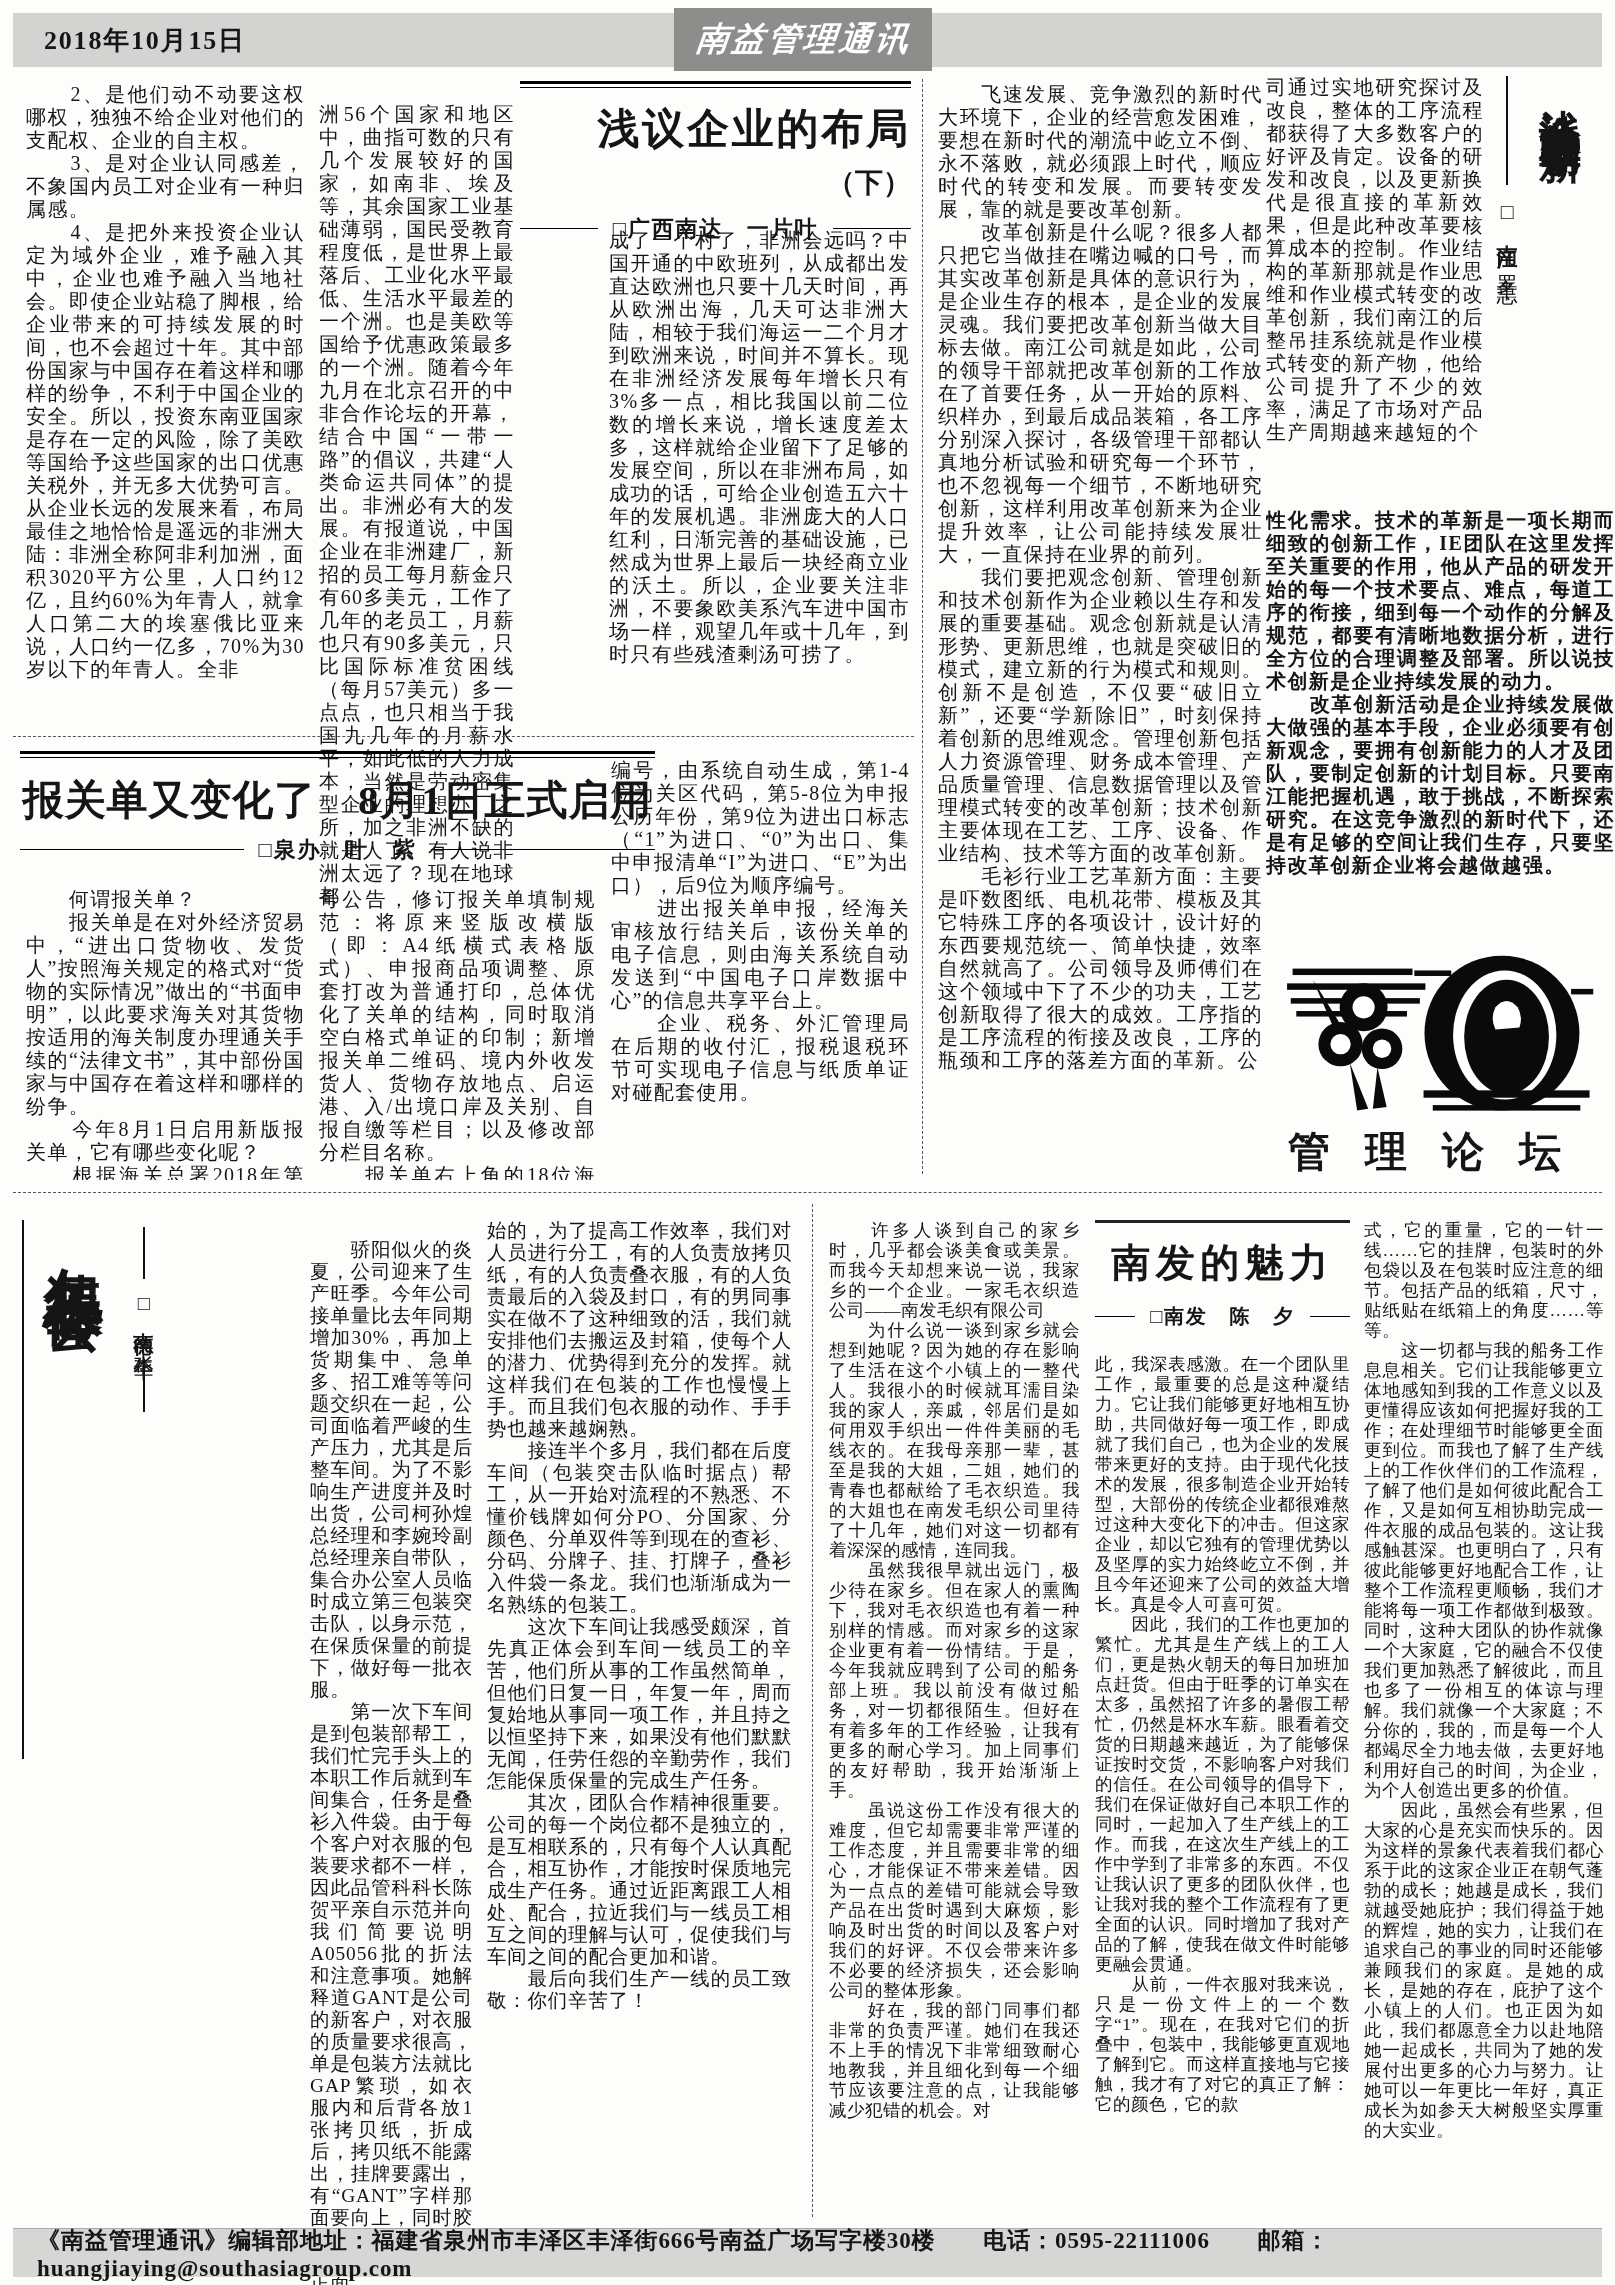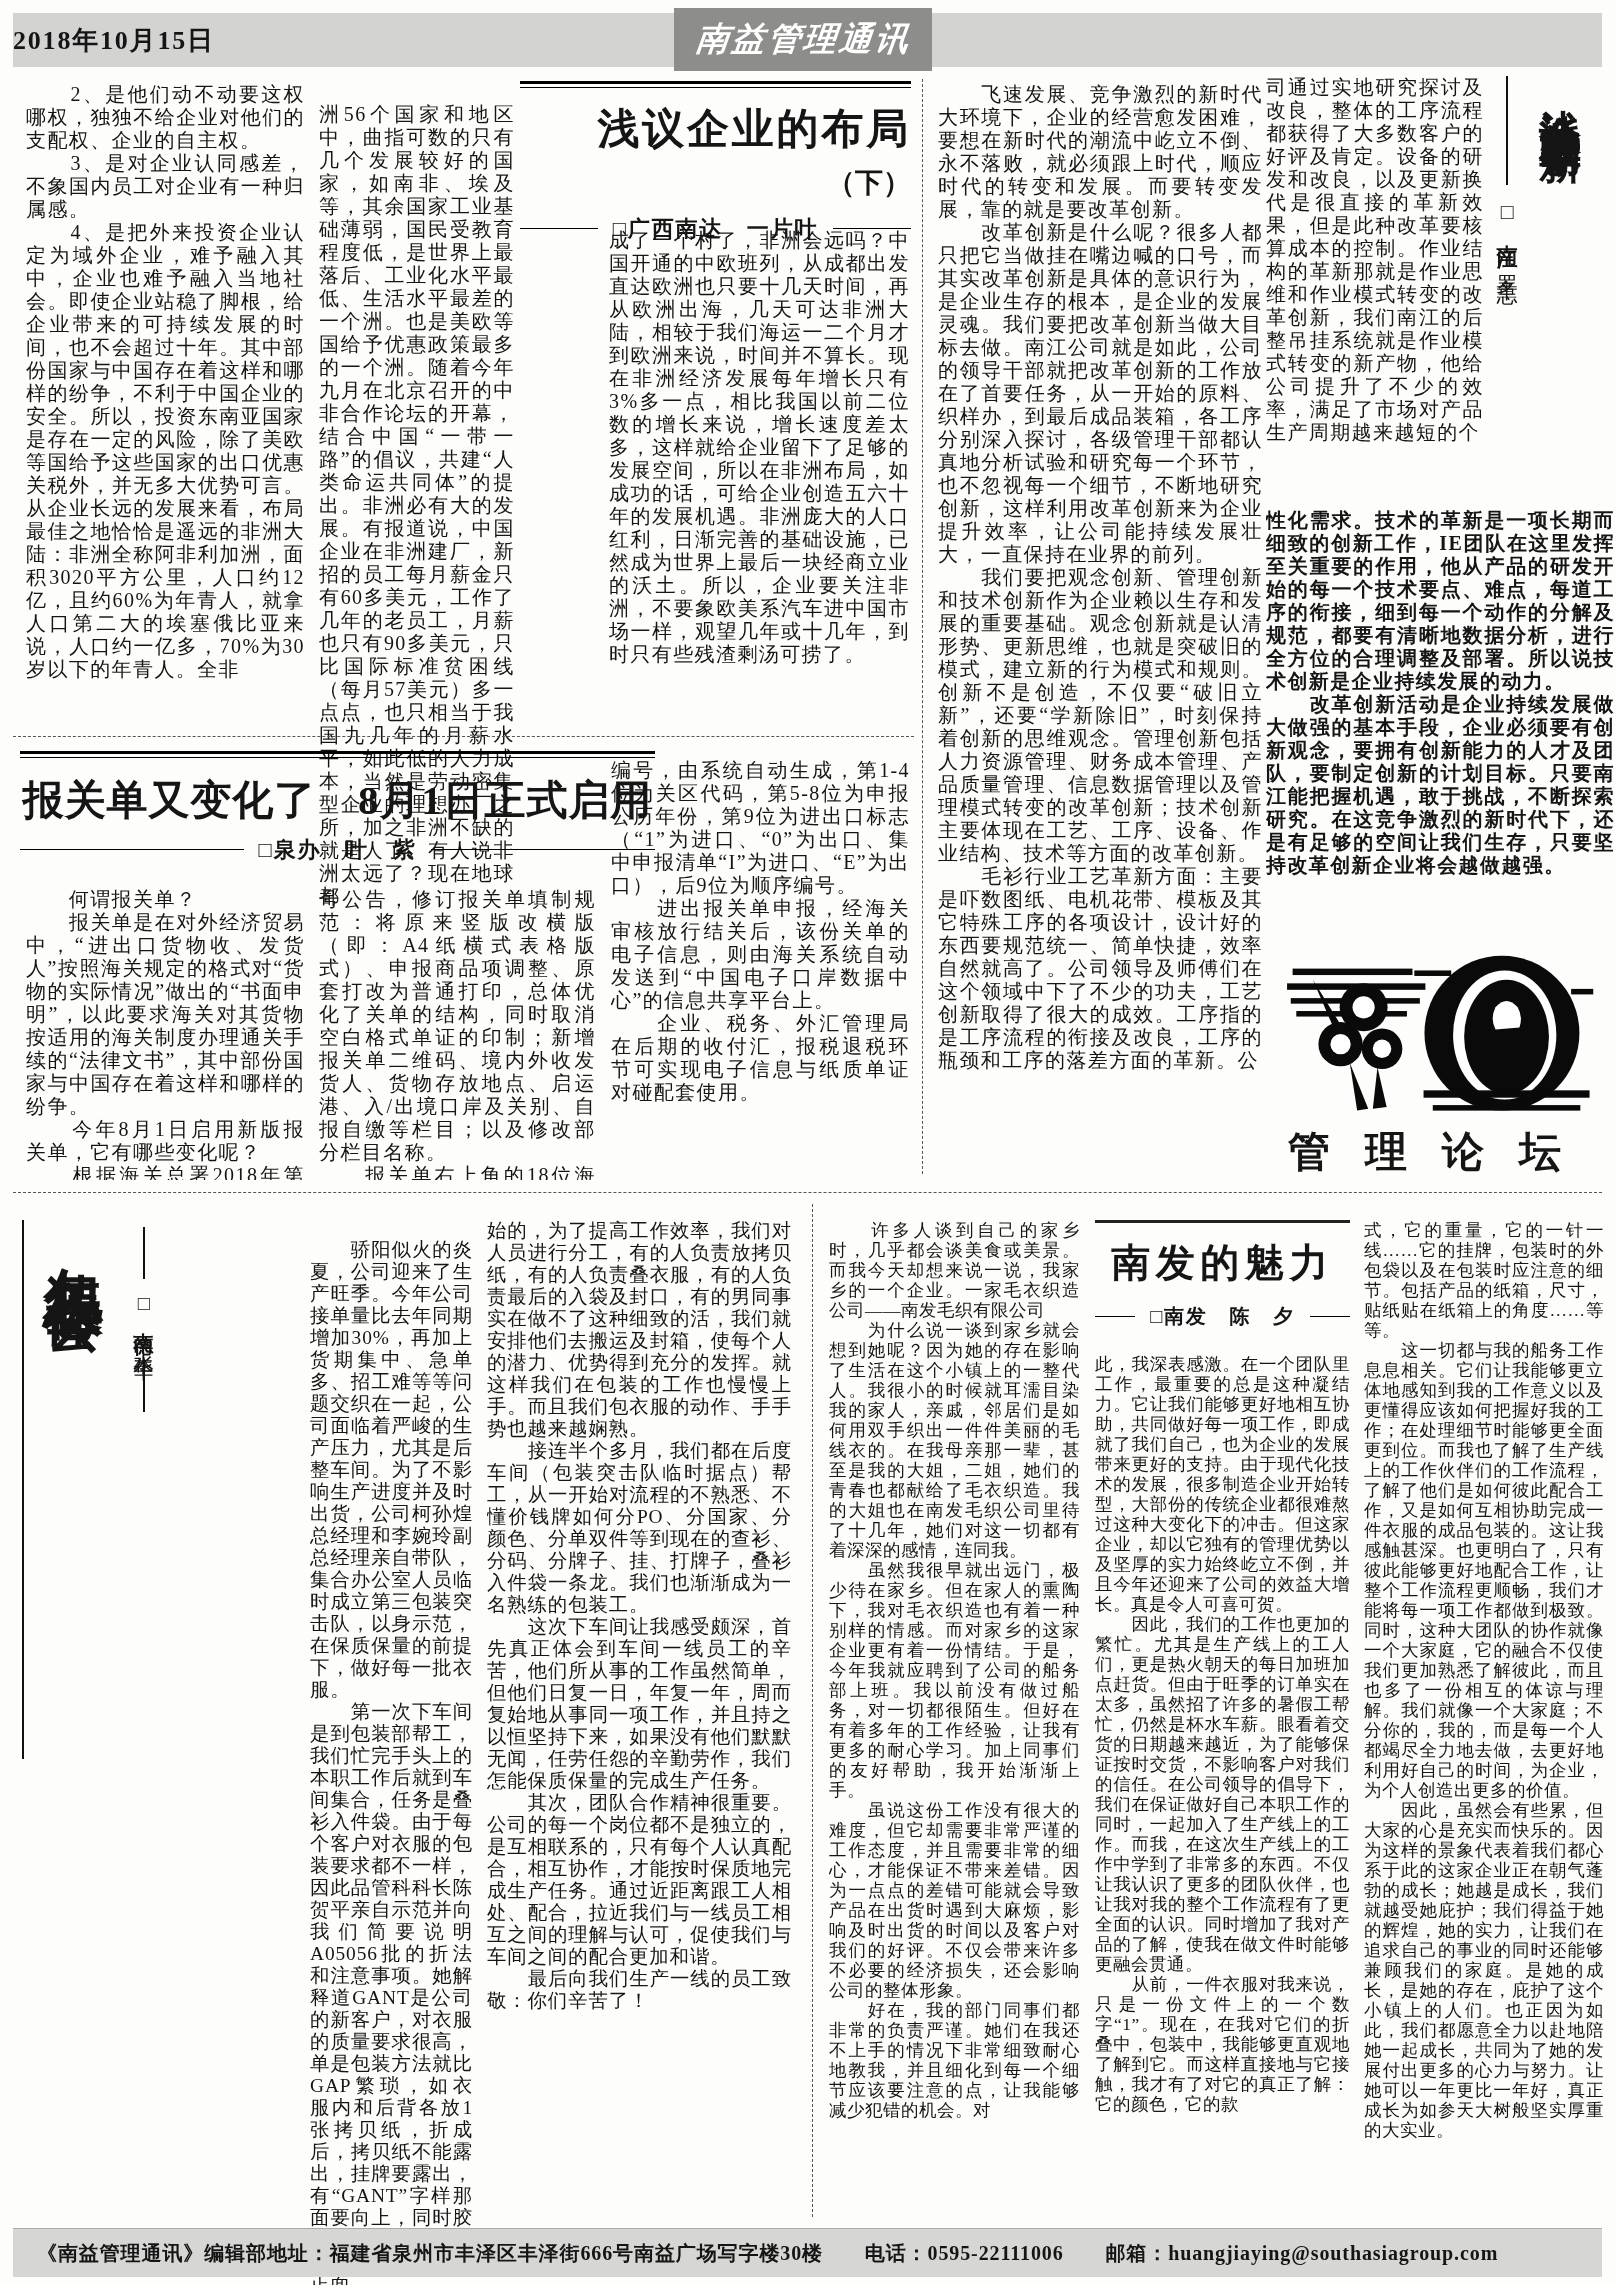--- a/index.html
+++ b/index.html
@@ -3,21 +3,21 @@
 <meta charset="utf-8">
 <style>
   html,body{margin:0;padding:0;}
   body{width:1615px;height:2285px;position:relative;background:#fdfdfb;color:#151515;
        font-family:"Liberation Serif","DejaVu Serif",serif;overflow:hidden;}
   .abs{position:absolute;}
   .coltext{white-space:pre-line;text-align:justify;font-size:20px;line-height:23px;
            letter-spacing:1.4px;overflow:hidden;}
   
   .hdr{top:13px;left:13px;width:1589px;height:54px;background:#d3d3d1;display:flex;align-items:center;}
-  .hdr-date{font-size:26px;font-weight:bold;letter-spacing:1.8px;}
+  .hdr-date{font-size:26px;font-weight:bold;padding-left:31px;letter-spacing:1.8px;}
   .masthead{position:absolute;left:661px;top:-4.6px;width:258px;height:63px;background:#8d8d8b;
             display:flex;align-items:center;justify-content:center;}
   .masthead span{color:#fff;font-size:33px;font-weight:bold;font-style:italic;letter-spacing:2.8px;
                  transform:skewX(-6deg);}
   .hdr-right{margin-left:auto;display:flex;align-items:baseline;gap:26px;padding-right:24px;}
   .hdr-sections{font-size:29px;font-weight:bold;letter-spacing:5.5px;color:#2a2a2a;
                 text-shadow:0 0 0.9px #fff,0 0 0.9px #fff;}
   .hdr-page{font-size:48px;font-family:"DejaVu Serif",serif;}
   
   .rule2{border-top:3.7px solid #000;}
@@ -54,21 +54,21 @@
   .pk-byline .b2{font-size:20px;letter-spacing:2.8px;margin-bottom:13px;}
   
   .nf-rule{border-top:3.7px solid #222;margin-bottom:13px;}
   .nf-title{font-size:39px;font-weight:bold;text-align:center;letter-spacing:5.5px;margin:5.5px 0 13px 0;}
   .nf-byline{font-size:20px;}
   .small .coltext, .coltext.small{font-size:17.5px;line-height:20px;letter-spacing:0.5px;}
   .pkfont{font-size:19.4px;line-height:22px;letter-spacing:0.9px;}
   
   .footer{top:2228px;left:13px;width:1589px;height:48px;background:#d6d6d4;display:flex;align-items:center;
           border-top:0.9px solid #aaa;}
-  .footer span{font-size:20px;font-weight:bold;padding-left:24px;letter-spacing:0.9px;}
+  .footer span{font-size:23px;font-weight:bold;padding-left:24px;letter-spacing:0.9px;}
 </style>
 </head>
 <body>
 
 <div class="abs hdr">
   <span class="hdr-date">2018年10月15日</span>
   <div class="masthead">
     <span>南益管理通讯</span>
   </div>
 </div>

